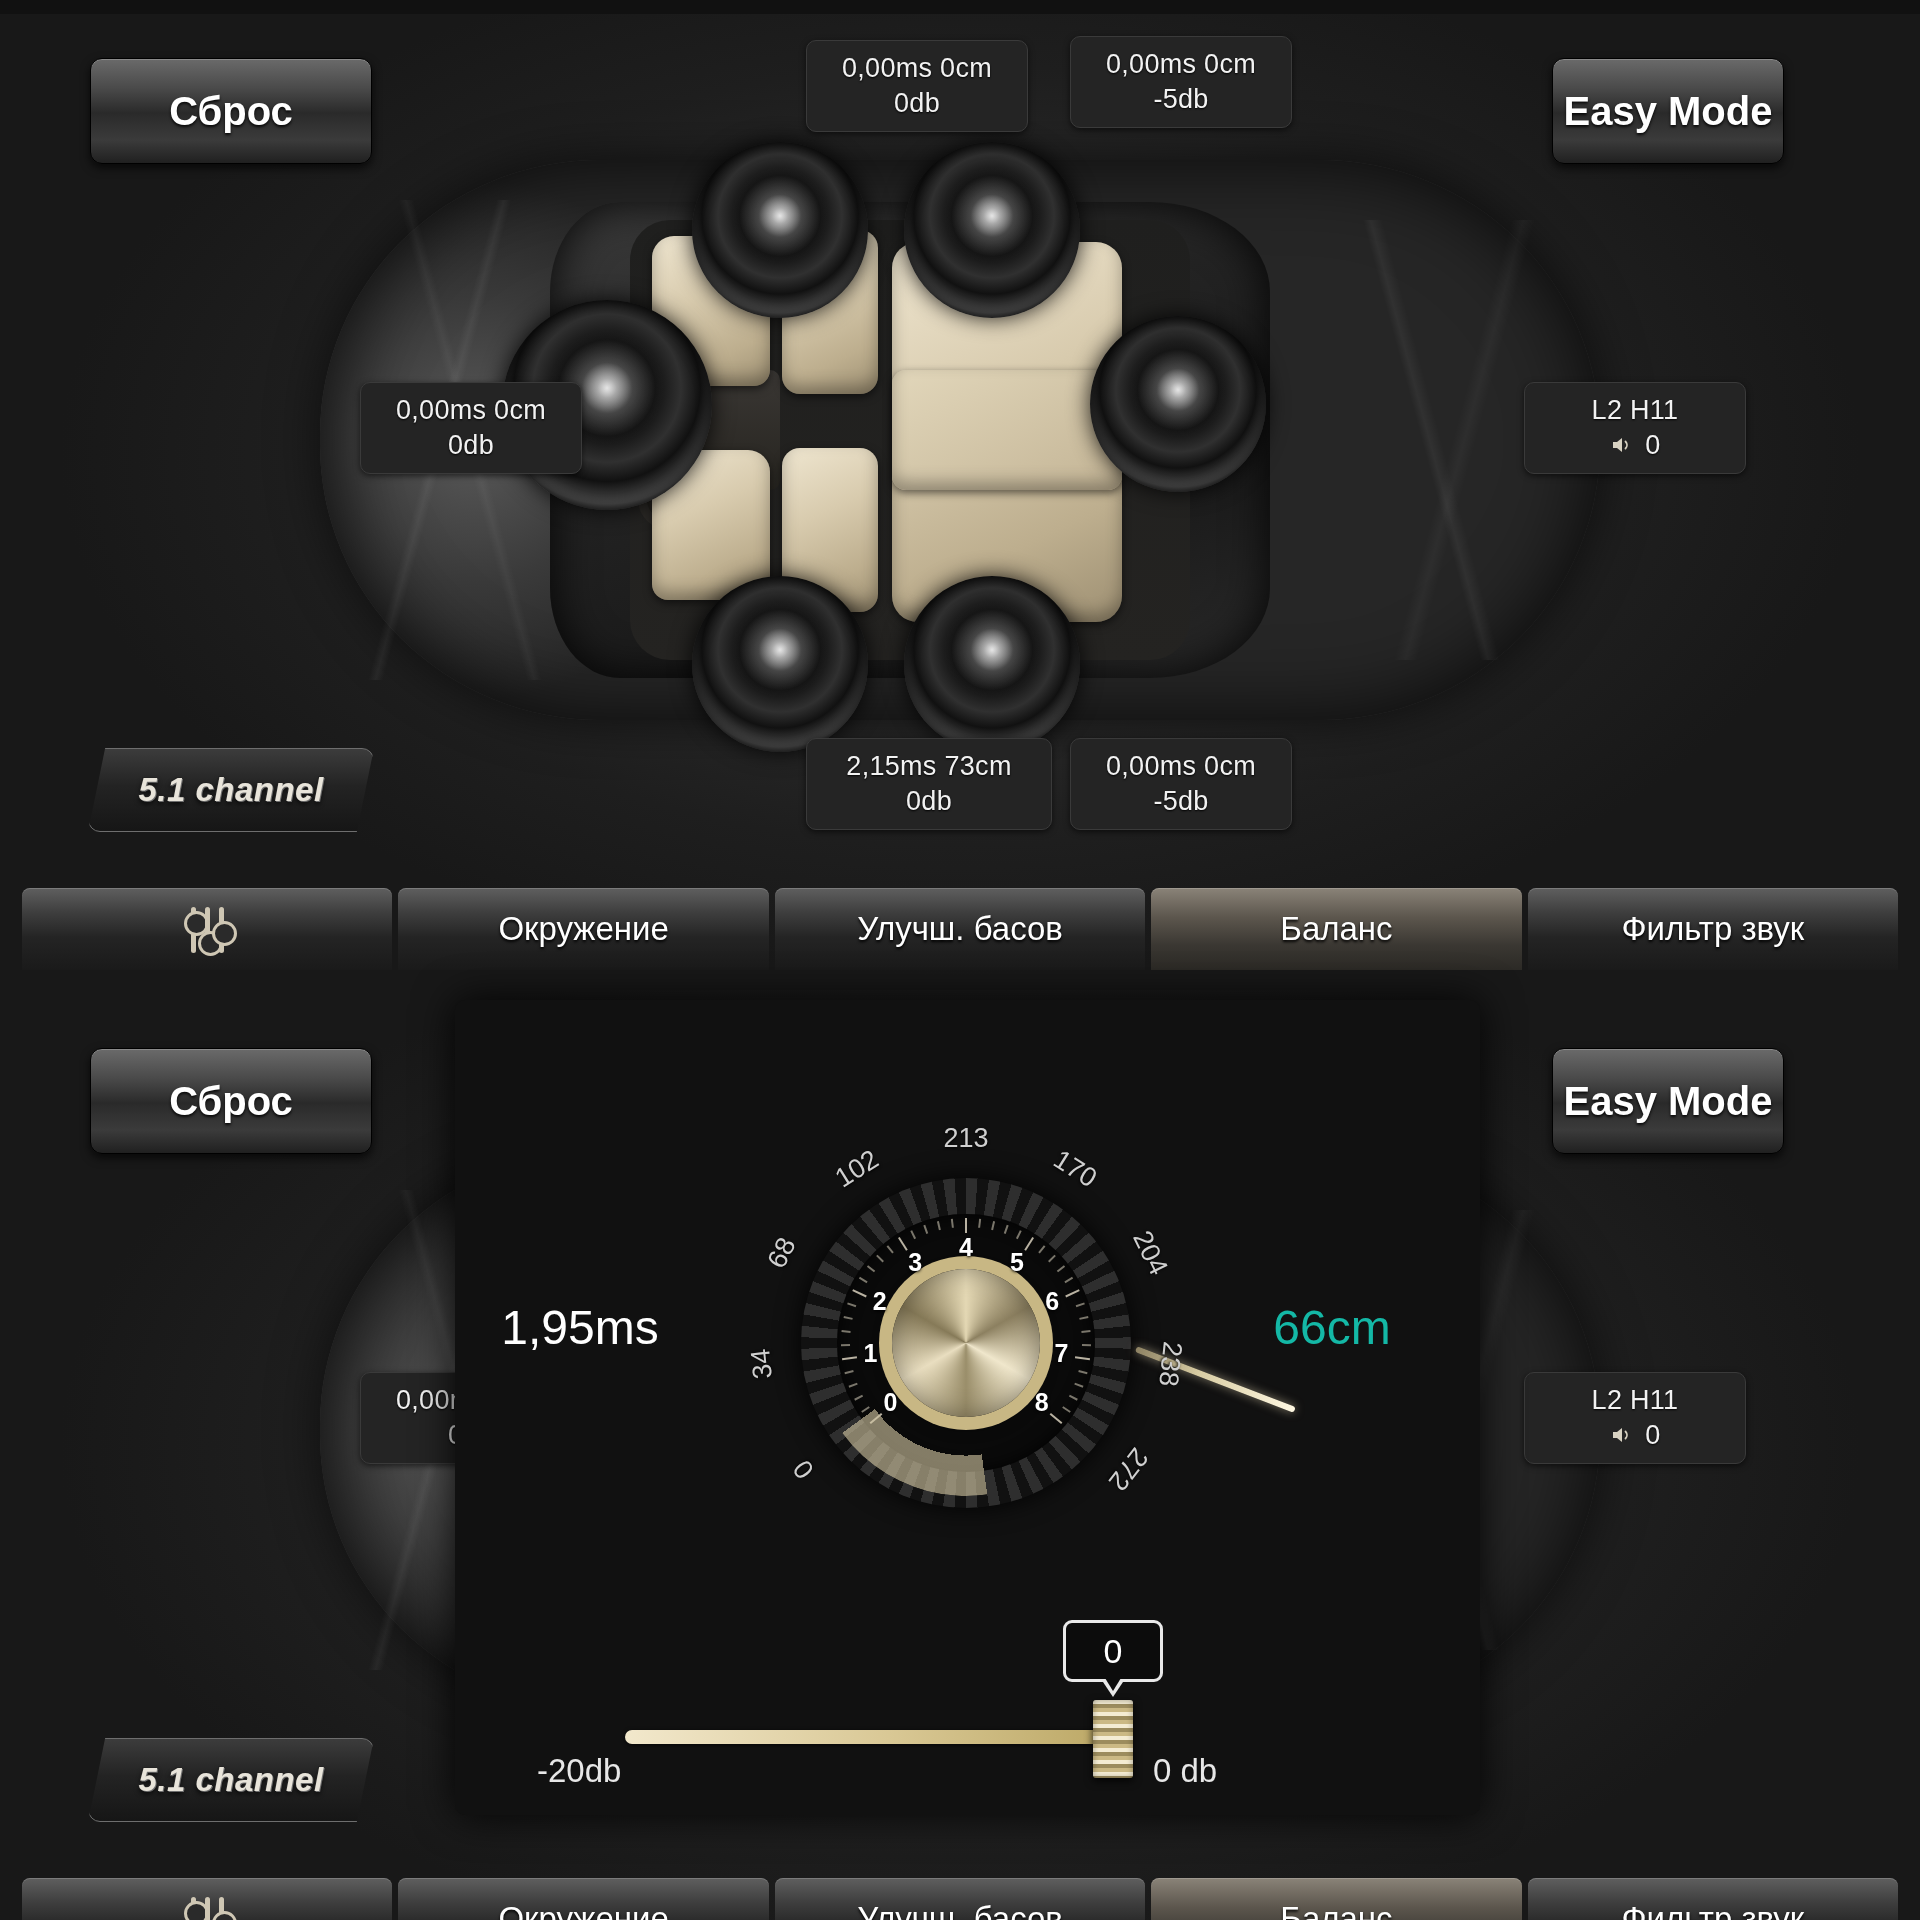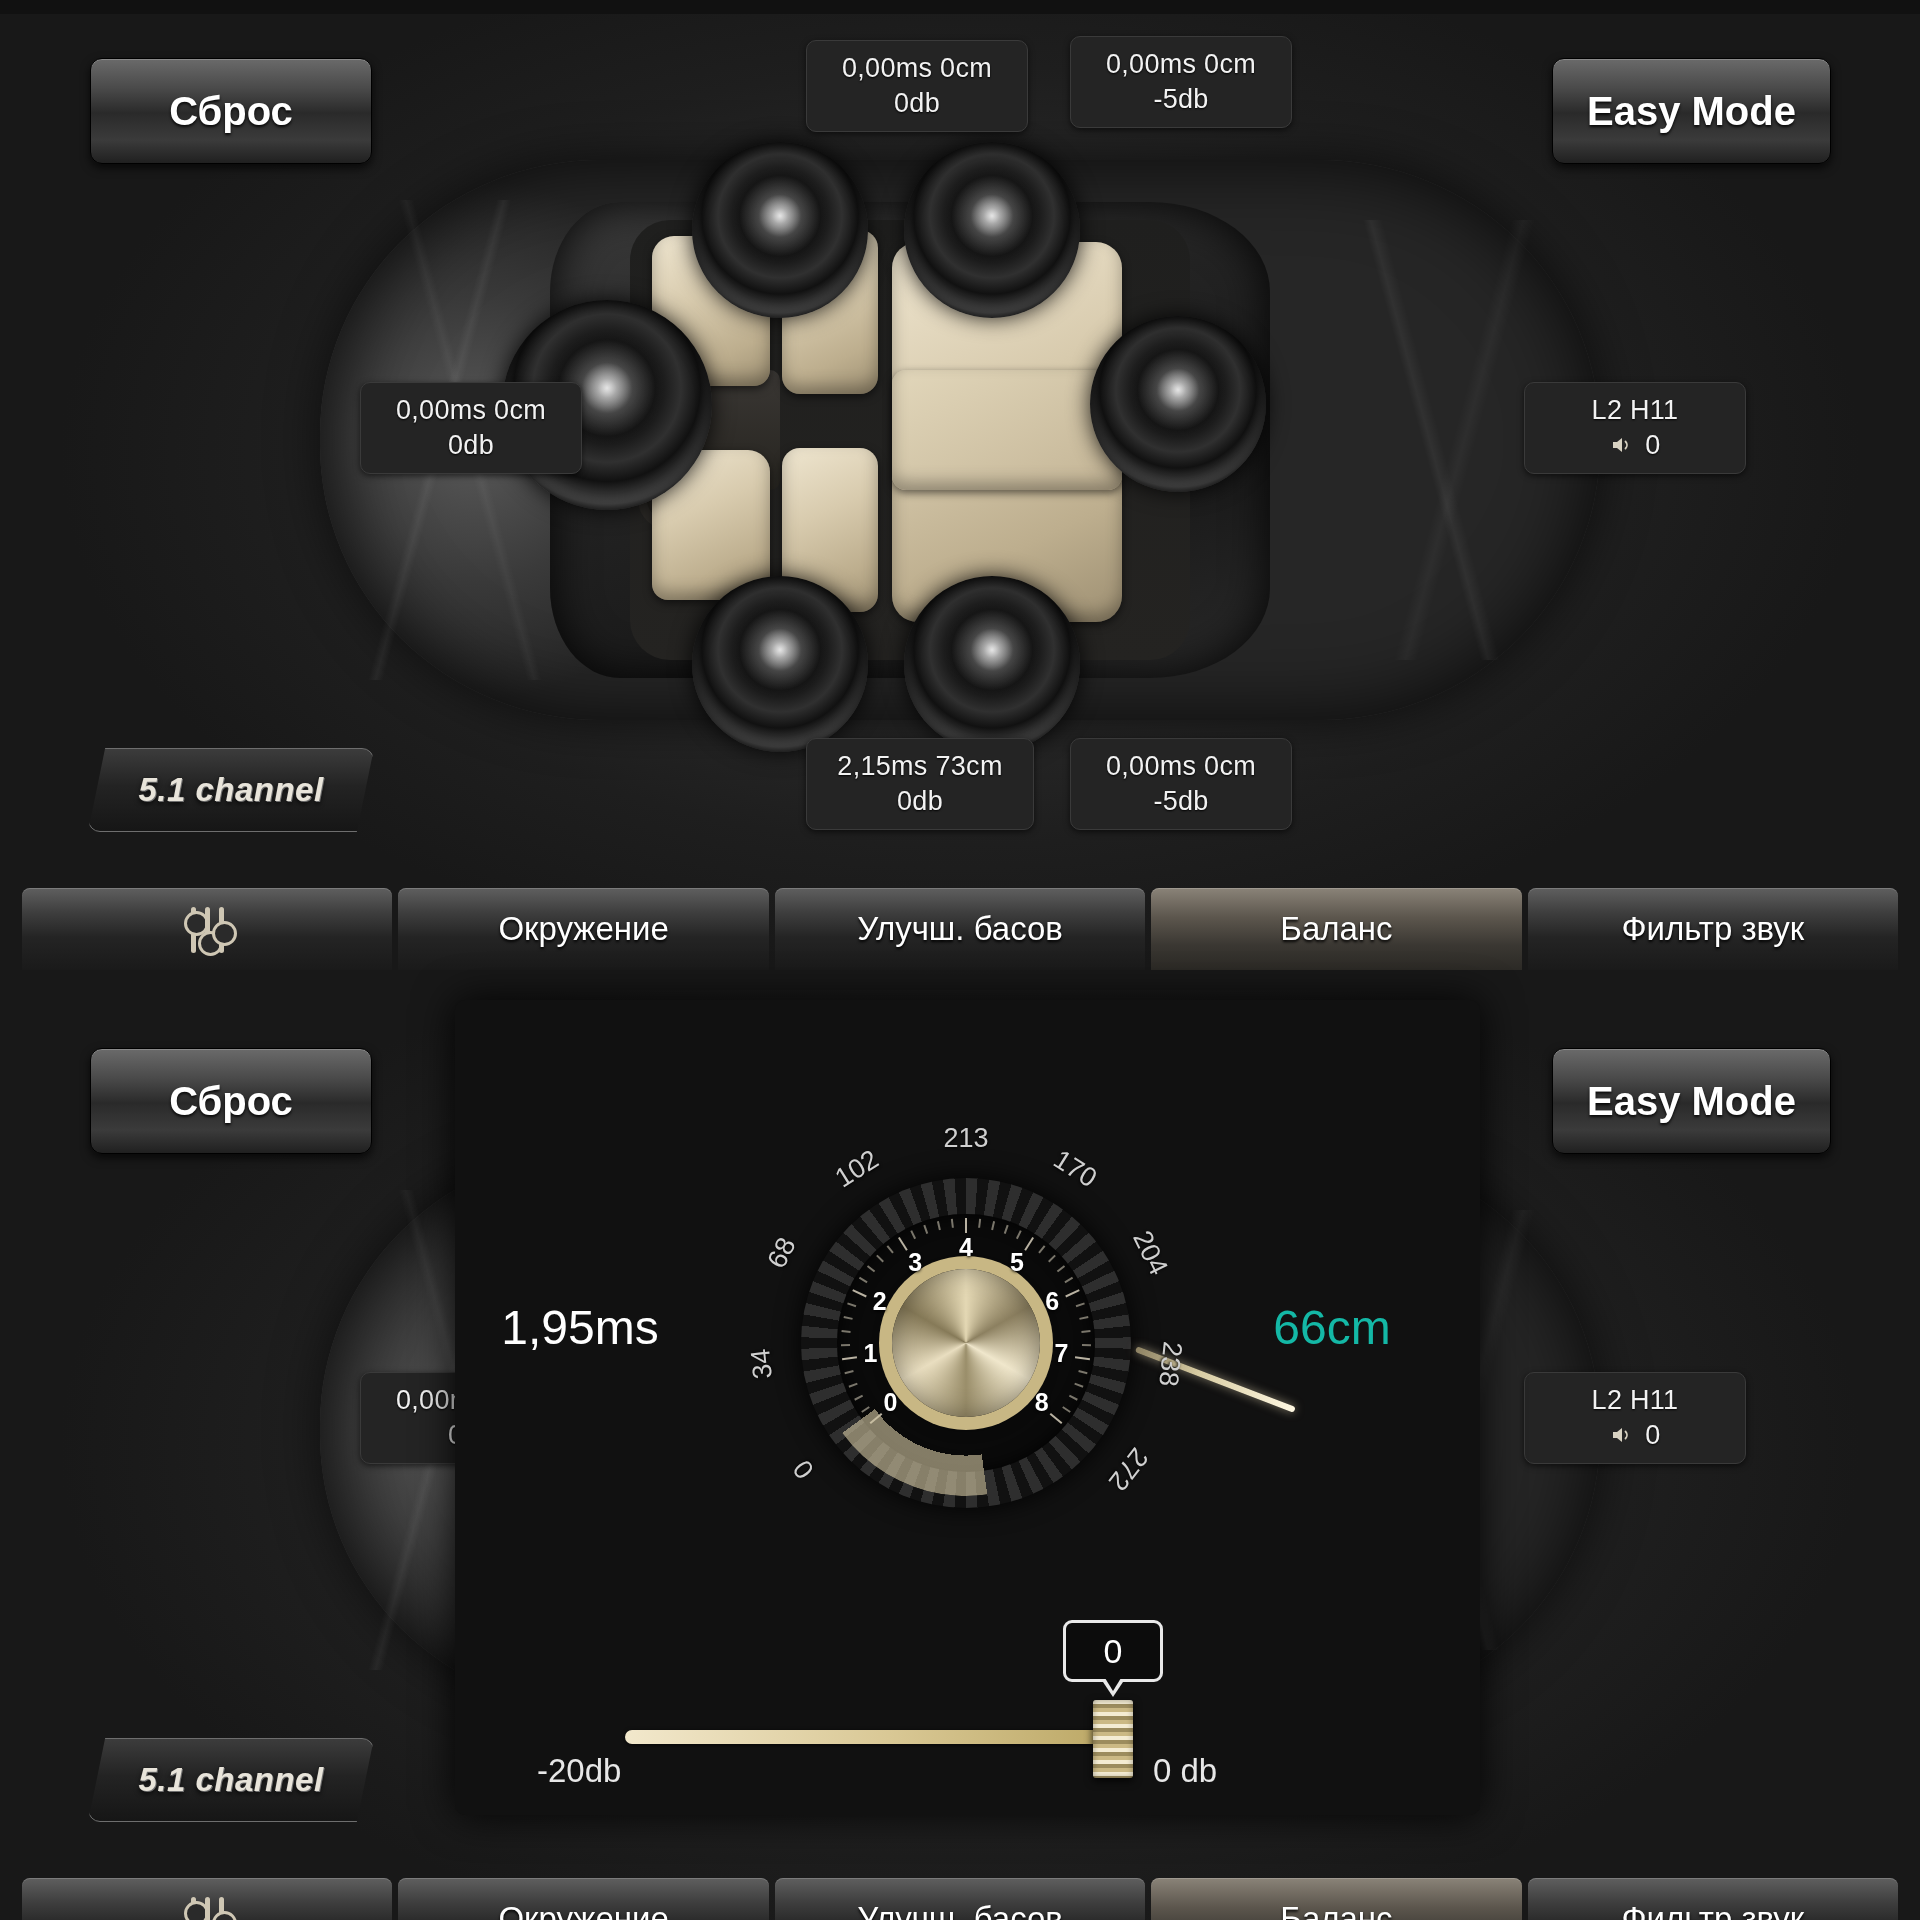--- a/index.html
+++ b/index.html
@@ -104,37 +104,37 @@
     border-radius: 10px; color: #f2f2f2;
     display: flex; flex-direction: column; align-items: center; justify-content: center;
     font-size: 27px; line-height: 1.28; letter-spacing: .3px;
     text-shadow: 0 1px 2px #000; box-shadow: 0 2px 6px rgba(0,0,0,.6);
   }
   .readout .r1 { white-space: nowrap; }
   .readout .r2 { white-space: nowrap; }
   .ro-top-l   { left: 806px;  top: 40px;  width: 222px; height: 92px; }
   .ro-top-r   { left: 1070px; top: 36px;  width: 222px; height: 92px; }
   .ro-left    { left: 360px;  top: 382px; width: 222px; height: 92px; }
-  .ro-bot-l   { left: 806px;  top: 738px; width: 228px; height: 92px; }
+  .ro-bot-l   { left: 806px;  top: 738px; width: 246px; height: 92px; }
   .ro-bot-r   { left: 1070px; top: 738px; width: 222px; height: 92px; }
   .ro-right   { left: 1524px; top: 382px; width: 222px; height: 92px; }
   .ro-right .rline { display:flex; align-items:center; gap:10px; }
   .spk-icon { width: 26px; height: 24px; display:inline-block; }
 
   
   .btn {
     position: absolute; border-radius: 12px; border: 1px solid #000;
     background: linear-gradient(180deg, #6a6a6a 0%, #4a4a4a 28%, #2a2a2a 52%, #3b3b3b 78%, #202020 100%);
     box-shadow: 0 4px 10px rgba(0,0,0,.7), inset 0 1px 0 rgba(255,255,255,.22);
     color: #fff; font-size: 40px; font-weight: bold;
     display: flex; align-items: center; justify-content: center;
     text-shadow: 0 2px 3px rgba(0,0,0,.85);
   }
   .btn-reset { left: 90px;  top: 58px;  width: 282px; height: 106px; }
-  .btn-easy  { left: 1552px;top: 58px;  width: 279px; height: 106px; text-align: right; }
+  .btn-easy  { left: 1552px;top: 58px;  width: 232px; height: 106px; text-align: right; }
 
   
   .ch-badge {
     position: absolute; left: 88px; top: 748px; width: 286px; height: 84px;
     background: linear-gradient(180deg, #3c3c3c 0%, #232323 45%, #161616 100%);
     border: 1px solid #6e6e6e; border-radius: 12px;
     clip-path: polygon(6% 0, 100% 0, 94% 100%, 0 100%);
     display: flex; align-items: center; justify-content: center;
   }
   .ch-badge span {

